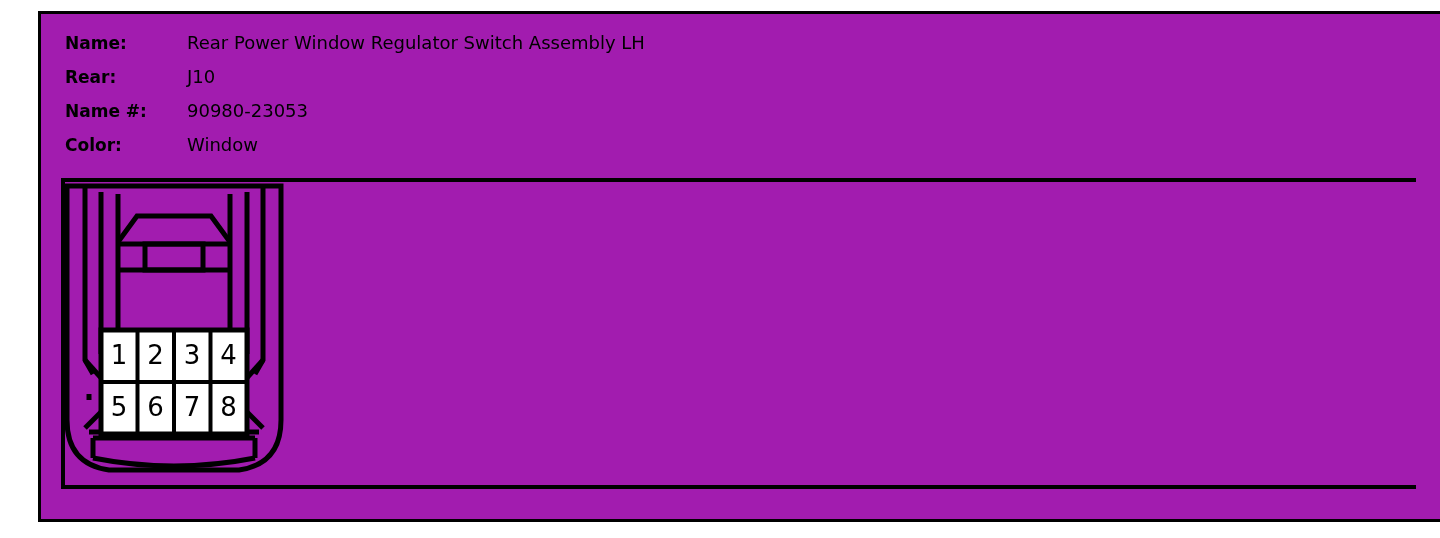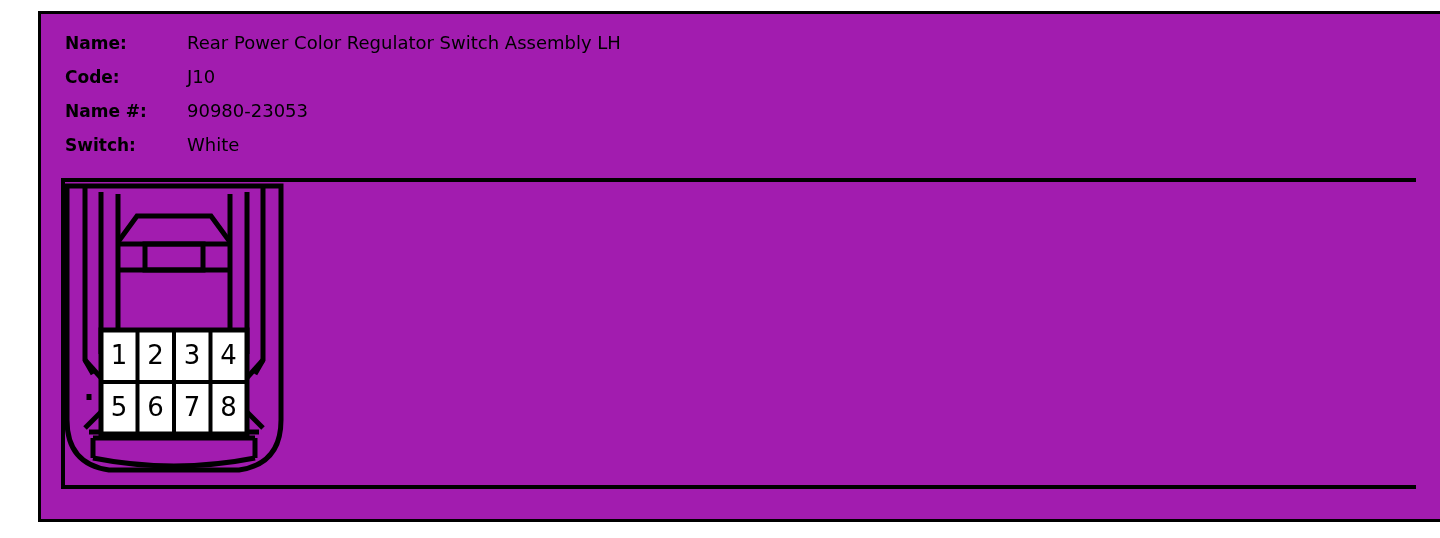--- a/index.html
+++ b/index.html
@@ -98,36 +98,36 @@
 </style>
 </head>
 <body>
 
 <div class="sheet">
 
   <div class="header">
 
     <div class="spec-row r0">
       <span class="spec-label">Name:</span>
-      <span class="spec-value">Rear Power Color Regulator Switch Assembly LH</span>
+      <span class="spec-value">Rear Power Window Regulator Switch Assembly LH</span>
     </div>
 
     <div class="spec-row r1">
-      <span class="spec-label">Code:</span>
+      <span class="spec-label">Rear:</span>
       <span class="spec-value">J10</span>
     </div>
 
     <div class="spec-row r2">
       <span class="spec-label">Name #:</span>
       <span class="spec-value">90980-23053</span>
     </div>
 
     <div class="spec-row r3">
-      <span class="spec-label">Switch:</span>
-      <span class="spec-value">White</span>
+      <span class="spec-label">Color:</span>
+      <span class="spec-value">Window</span>
     </div>
 
   </div>
 
   <div class="divider-top"></div>
   <div class="cell-rule"></div>
   <div class="divider-bottom"></div>
 
   <div class="diagram-area">
 

